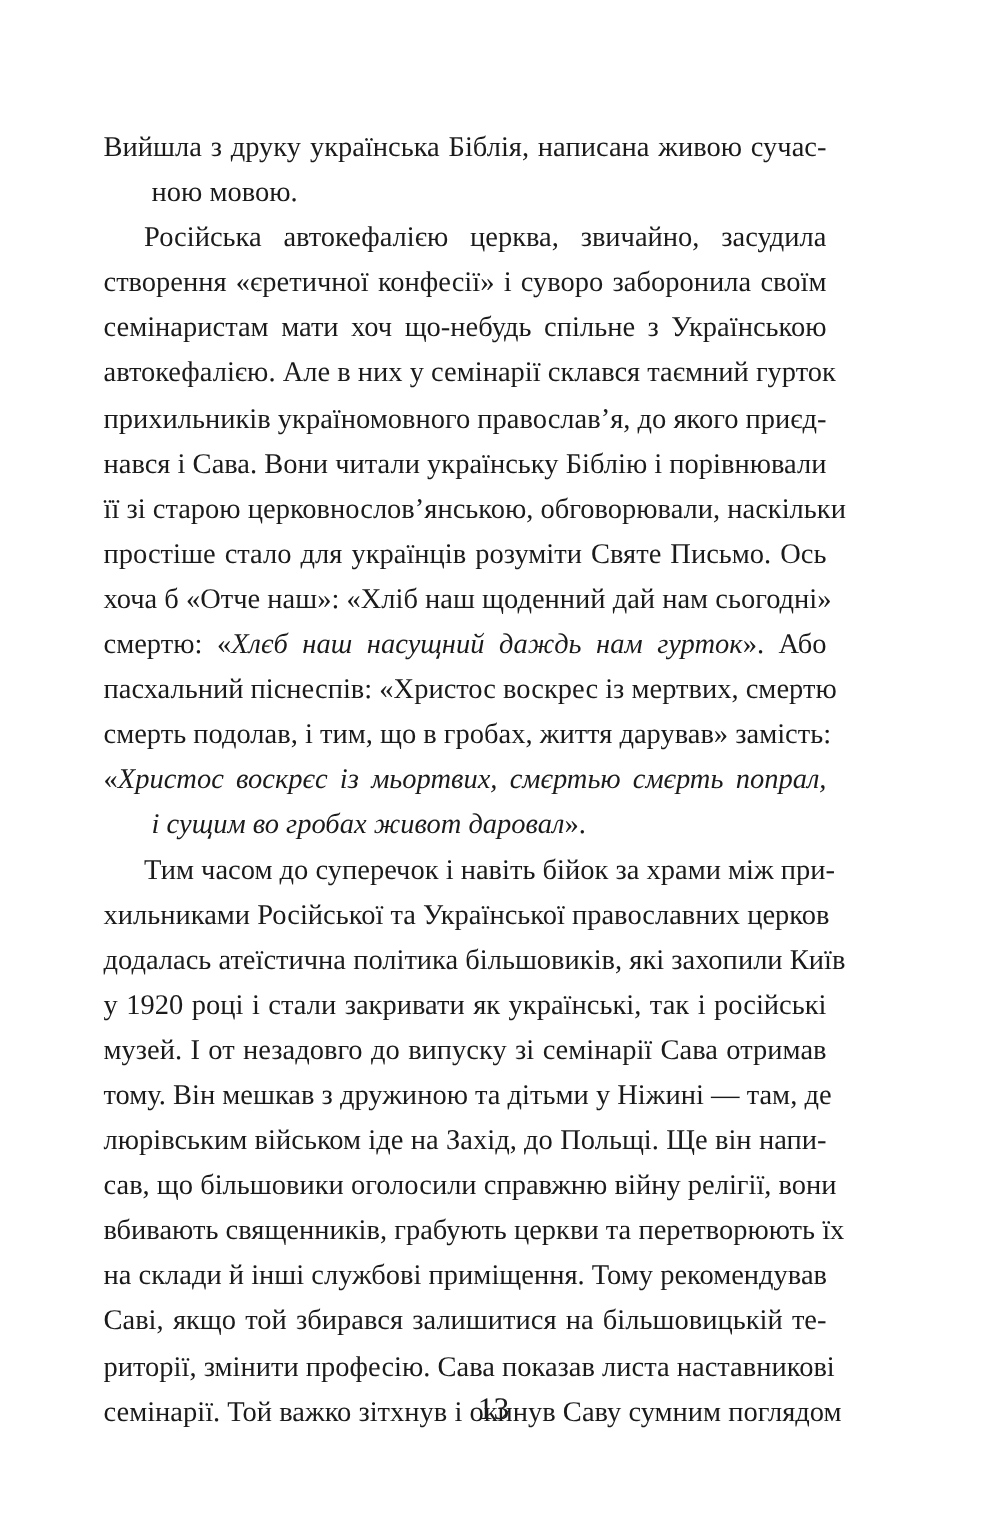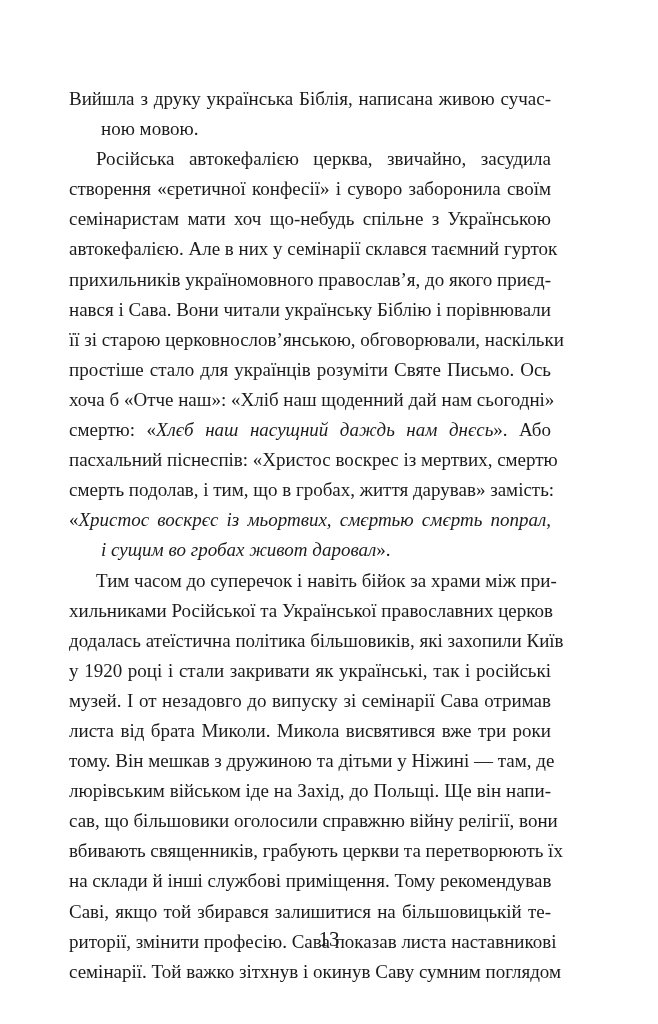--- a/index.html
+++ b/index.html
@@ -59,31 +59,30 @@
   <span class="line last">ною мовою.</span>
   <span class="line indent">Російська автокефалією церква, звичайно, засудила</span>
   <span class="line">створення «єретичної конфесії» і суворо заборонила своїм</span>
   <span class="line">семінаристам мати хоч що-небудь спільне з Українською</span>
   <span class="line">автокефалією. Але в них у семінарії склався таємний гурток</span>
   <span class="line">прихильників україномовного православ’я, до якого приєд-</span>
   <span class="line">нався і Сава. Вони читали українську Біблію і порівнювали</span>
   <span class="line">її зі старою церковнослов’янською, обговорювали, наскільки</span>
   <span class="line">простіше стало для українців розуміти Святе Письмо. Ось</span>
   <span class="line">хоча б «Отче наш»: «Хліб наш щоденний дай нам сьогодні»</span>
-  <span class="line"><span>смертю: «</span><span class="it">Хлєб наш насущний даждь нам днєсь</span><span>». Або</span></span>
+  <span class="line"><span>смертю: «</span><span class="it">Хлєб наш насущний даждь нам гурток</span><span>». Або</span></span>
   <span class="line">пасхальний піснеспів: «Христос воскрес із мертвих, смертю</span>
   <span class="line">смерть подолав, і тим, що в гробах, життя дарував» замість:</span>
   <span class="line"><span>«</span><span class="it">Христос воскрєс із мьортвих, смєртью смєрть попрал,</span><span></span></span>
   <span class="line last"><span></span><span class="it">і сущим во гробах живот даровал</span><span>».</span></span>
   <span class="line indent">Тим часом до суперечок і навіть бійок за храми між при-</span>
   <span class="line">хильниками Російської та Української православних церков</span>
   <span class="line">додалась атеїстична політика більшовиків, які захопили Київ</span>
   <span class="line">у 1920 році і стали закривати як українські, так і російські</span>
   <span class="line">музей. І от незадовго до випуску зі семінарії Сава отримав</span>
-  <span class="line">листа від брата Миколи. Микола висвятився вже три роки</span>
   <span class="line">тому. Він мешкав з дружиною та дітьми у Ніжині — там, де</span>
   <span class="line">люрівським військом іде на Захід, до Польщі. Ще він напи-</span>
   <span class="line">сав, що більшовики оголосили справжню війну релігії, вони</span>
   <span class="line">вбивають священників, грабують церкви та перетворюють їх</span>
   <span class="line">на склади й інші службові приміщення. Тому рекомендував</span>
   <span class="line">Саві, якщо той збирався залишитися на більшовицькій те-</span>
   <span class="line">риторії, змінити професію. Сава показав листа наставникові</span>
   <span class="line">семінарії. Той важко зітхнув і окинув Саву сумним поглядом</span>
 
 </div>

